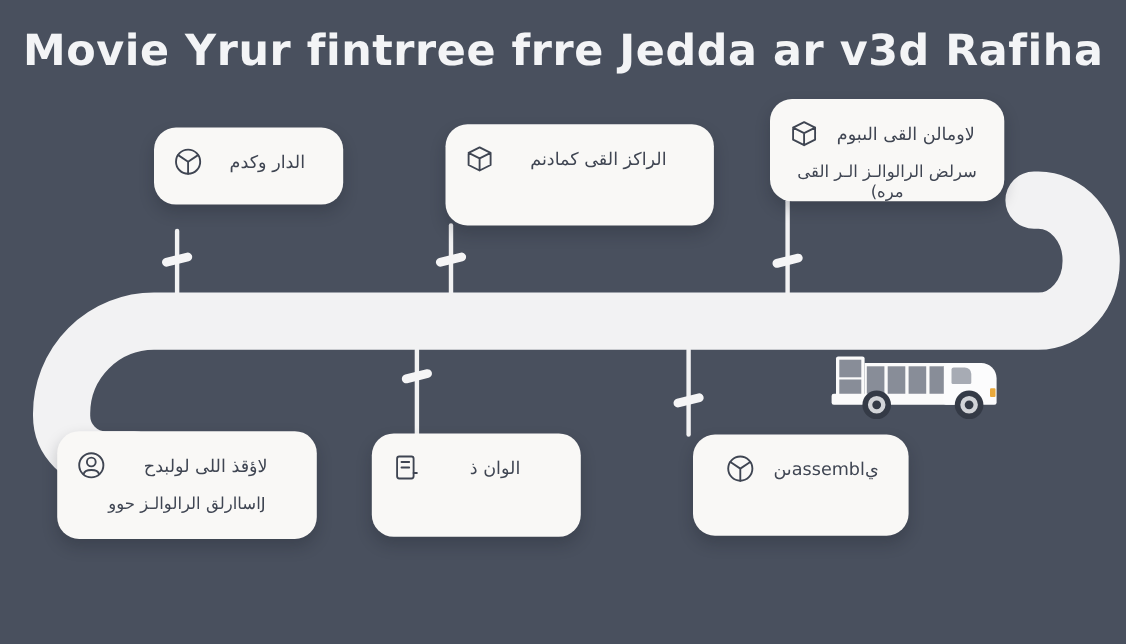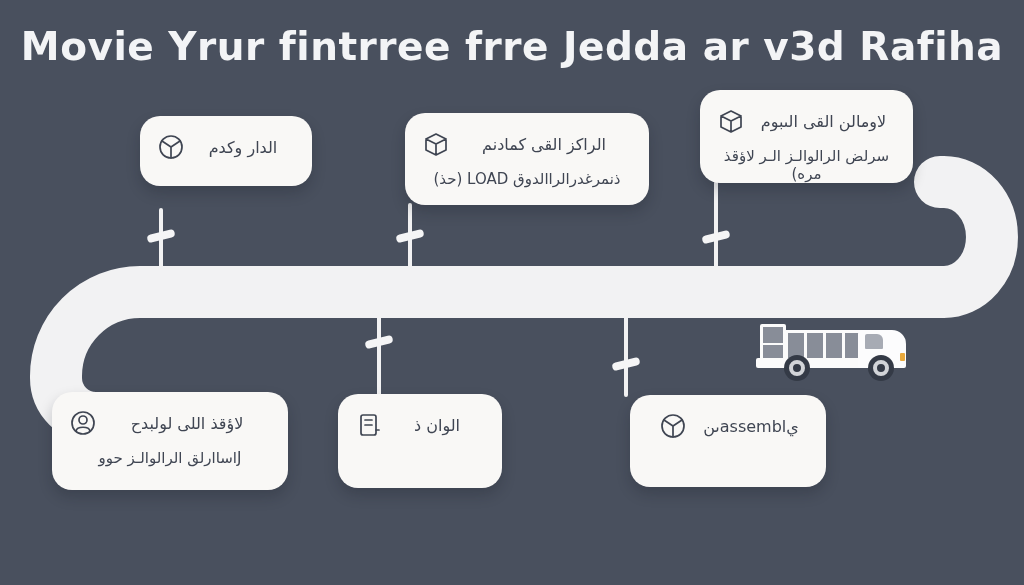--- a/index.html
+++ b/index.html
@@ -85,50 +85,49 @@
 
 <div class="card" style="left:405px;top:113px;width:244px;height:92px;">
   <div class="row1">
     <span class="icon">
       <svg viewBox="0 0 30 30">
           <path class="iconstroke" d="M5 10 L15 5 L25 10 L25 21 L15 26 L5 21 Z M5 10 L15 15 L25 10 M15 15 L15 26"></path>
         </svg>
     </span>
     <span class="l1" dir="rtl">الراكز القى كمادنم</span>
   </div>
-  <div class="l2" dir="rtl">ذنمرغدرالراالدوق LOAD (حذ)</div>
 </div>
 
 <div class="card" style="left:700px;top:90px;width:213px;height:93px;">
   <div class="row1">
     <span class="icon">
       <svg viewBox="0 0 30 30">
           <path class="iconstroke" d="M5 10 L15 5 L25 10 L25 21 L15 26 L5 21 Z M5 10 L15 15 L25 10 M15 15 L15 26"></path>
         </svg>
     </span>
     <span class="l1" dir="rtl">لاومالن القى الىبوم</span>
   </div>
-  <div class="l2" dir="rtl">سرلض الرالوالـز الـر لاؤقذ مره)</div>
+  <div class="l2" dir="rtl">سرلض الرالوالـز الـر القى مره)</div>
 </div>
 
 <div class="card" style="left:52px;top:392px;width:236px;height:98px;">
   <div class="row1">
     <span class="icon">
       <svg viewBox="0 0 30 30">
           <circle class="iconstroke" cx="15" cy="15" r="11"></circle>
           <circle class="iconstroke" cx="15" cy="12" r="4"></circle>
           <path class="iconstroke" d="M8 23 C9 18 21 18 22 23"></path>
         </svg>
     </span>
     <span class="l1" dir="rtl">لاؤقذ اللى لولبدح</span>
   </div>
   <div class="l2" dir="ltr">اساارلق الرالوالـز حووJ</div>
 </div>
 
-<div class="card" style="left:338px;top:394px;width:164px;height:94px;">
+<div class="card" style="left:338px;top:394px;width:190px;height:94px;">
   <div class="row1">
     <span class="icon">
       <svg viewBox="0 0 30 30">
           <rect class="iconstroke" x="7" y="5" width="15" height="20" rx="2"></rect>
           <path class="iconstroke" d="M11 10 L18 10 M11 15 L18 15 M22 20 L25 20"></path>
         </svg>
     </span>
     <span class="l1" dir="rtl">الوان ذ</span>
   </div>
 </div>

